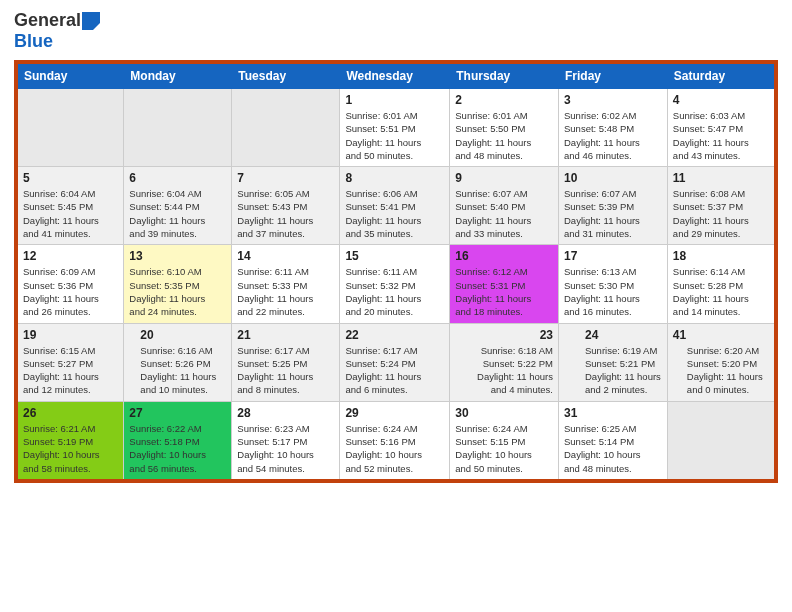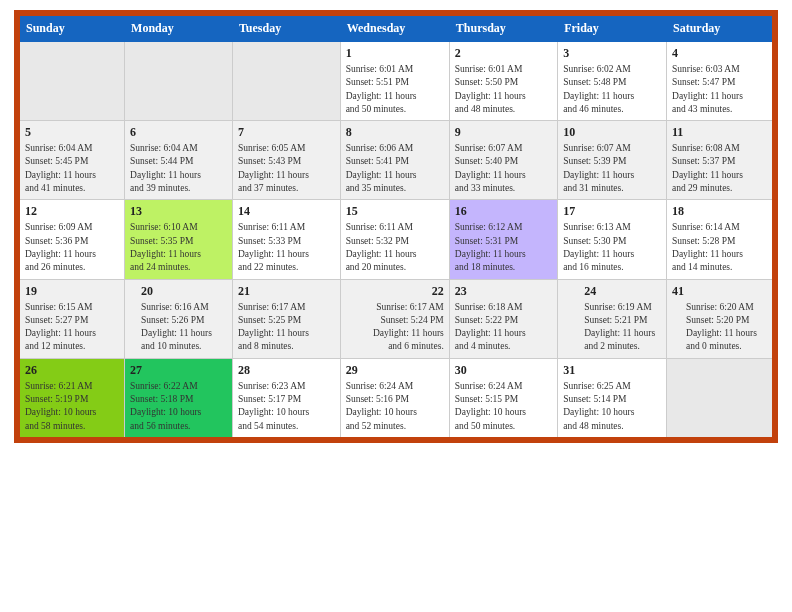--- a/index.html
+++ b/index.html
@@ -43,22 +43,21 @@
       line-height: 1.1;
     }
     .month-title h2 {
       font-size: 14px;
       font-weight: normal;
       color: #555;
     }
     .calendar-table {
       width: 100%;
       border-collapse: collapse;
-      border: 6px solid #c2410c;
-      font-family: Liberation Serif, serif;
+      border: 4px solid #c2410c;
     }
     .calendar-table th {
       background: #1565c0;
       color: white;
       text-align: left;
       padding: 5px 6px;
       font-size: 12px;
       font-weight: bold;
       border: 1px solid #1565c0;
     }
@@ -90,20 +89,37 @@
       line-height: 1.4;
     }
     .empty-cell {
       background: #e8e8e8 !important;
     }
   </style>
 </head>
 <body>
 
 <div class="calendar-container">
+  <div class="header">
+    <div class="logo">
+      <div class="logo-line1">
+        <span style="font-size:18px;font-weight:bold;color:#333;">General</span>
+        <svg width="18" height="18" viewBox="0 0 18 18" style="margin-left:1px;">
+          <polygon points="0,0 18,0 18,11 11,18 0,18" fill="#1565c0"></polygon>
+        </svg>
+      </div>
+      <div>
+        <span style="font-size:18px;font-weight:bold;color:#1565c0;">Blue</span>
+      </div>
+    </div>
+    <div class="month-title">
+      <h1></h1>
+      <h2></h2>
+    </div>
+  </div>
 
   <table class="calendar-table">
     <thead>
       <tr>
       <th>Sunday</th>
           <th>Monday</th>
           <th>Tuesday</th>
           <th>Wednesday</th>
           <th>Thursday</th>
           <th>Friday</th>
@@ -196,42 +212,42 @@
           </td>
         </tr>
         <tr>
           <td style="background: rgb(255, 255, 255);">
             <span class="day-number">12</span>
             <div class="day-info" style="white-space: pre-line;">Sunrise: 6:09 AM
 Sunset: 5:36 PM
 Daylight: 11 hours
 and 26 minutes.</div>
           </td>
-          <td style="background: #bef264;">
+          <td style="background: #fef9c3;">
             <span class="day-number">13</span>
             <div class="day-info" style="white-space: pre-line;">Sunrise: 6:10 AM
 Sunset: 5:35 PM
 Daylight: 11 hours
 and 24 minutes.</div>
           </td>
           <td style="background: rgb(255, 255, 255);">
             <span class="day-number">14</span>
             <div class="day-info" style="white-space: pre-line;">Sunrise: 6:11 AM
 Sunset: 5:33 PM
 Daylight: 11 hours
 and 22 minutes.</div>
           </td>
           <td style="background: rgb(255, 255, 255);">
             <span class="day-number">15</span>
             <div class="day-info" style="white-space: pre-line;">Sunrise: 6:11 AM
 Sunset: 5:32 PM
 Daylight: 11 hours
 and 20 minutes.</div>
           </td>
-          <td style="background: #c4b5fd;">
+          <td style="background: #d946ef;">
             <span class="day-number">16</span>
             <div class="day-info" style="white-space: pre-line;">Sunrise: 6:12 AM
 Sunset: 5:31 PM
 Daylight: 11 hours
 and 18 minutes.</div>
           </td>
           <td style="background: rgb(255, 255, 255);">
             <span class="day-number">17</span>
             <div class="day-info" style="white-space: pre-line;">Sunrise: 6:13 AM
 Sunset: 5:30 PM
@@ -261,28 +277,28 @@
 Daylight: 11 hours
 and 10 minutes.</div>
           </td>
           <td style="background: rgb(240, 240, 240);">
             <span class="day-number">21</span>
             <div class="day-info" style="white-space: pre-line;">Sunrise: 6:17 AM
 Sunset: 5:25 PM
 Daylight: 11 hours
 and 8 minutes.</div>
           </td>
-          <td style="background: rgb(240, 240, 240); text-align: right;">
+          <td style="background: rgb(240, 240, 240);">
             <span class="day-number">22</span>
             <div class="day-info" style="white-space: pre-line;">Sunrise: 6:17 AM
 Sunset: 5:24 PM
 Daylight: 11 hours
 and 6 minutes.</div>
           </td>
-          <td style="background: rgb(240, 240, 240);">
+          <td style="background: rgb(240, 240, 240); text-align: right;">
             <span class="day-number">23</span>
             <div class="day-info" style="white-space: pre-line;">Sunrise: 6:18 AM
 Sunset: 5:22 PM
 Daylight: 11 hours
 and 4 minutes.</div>
           </td>
           <td style="background: rgb(240, 240, 240); padding-left: 26px;">
             <span class="day-number">24</span>
             <div class="day-info" style="white-space: pre-line;">Sunrise: 6:19 AM
 Sunset: 5:21 PM

